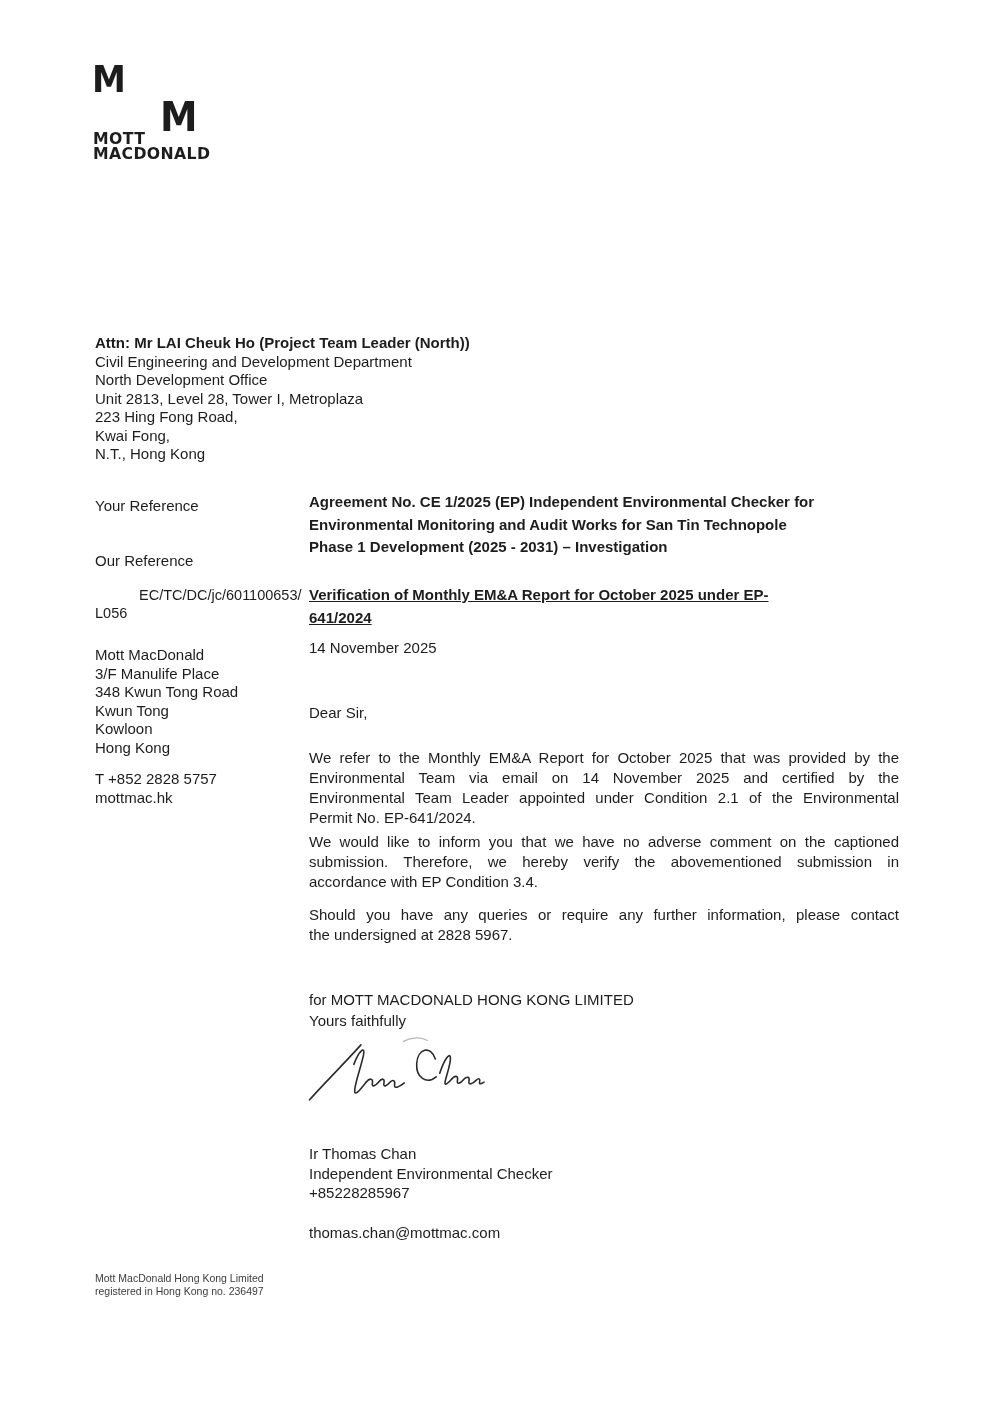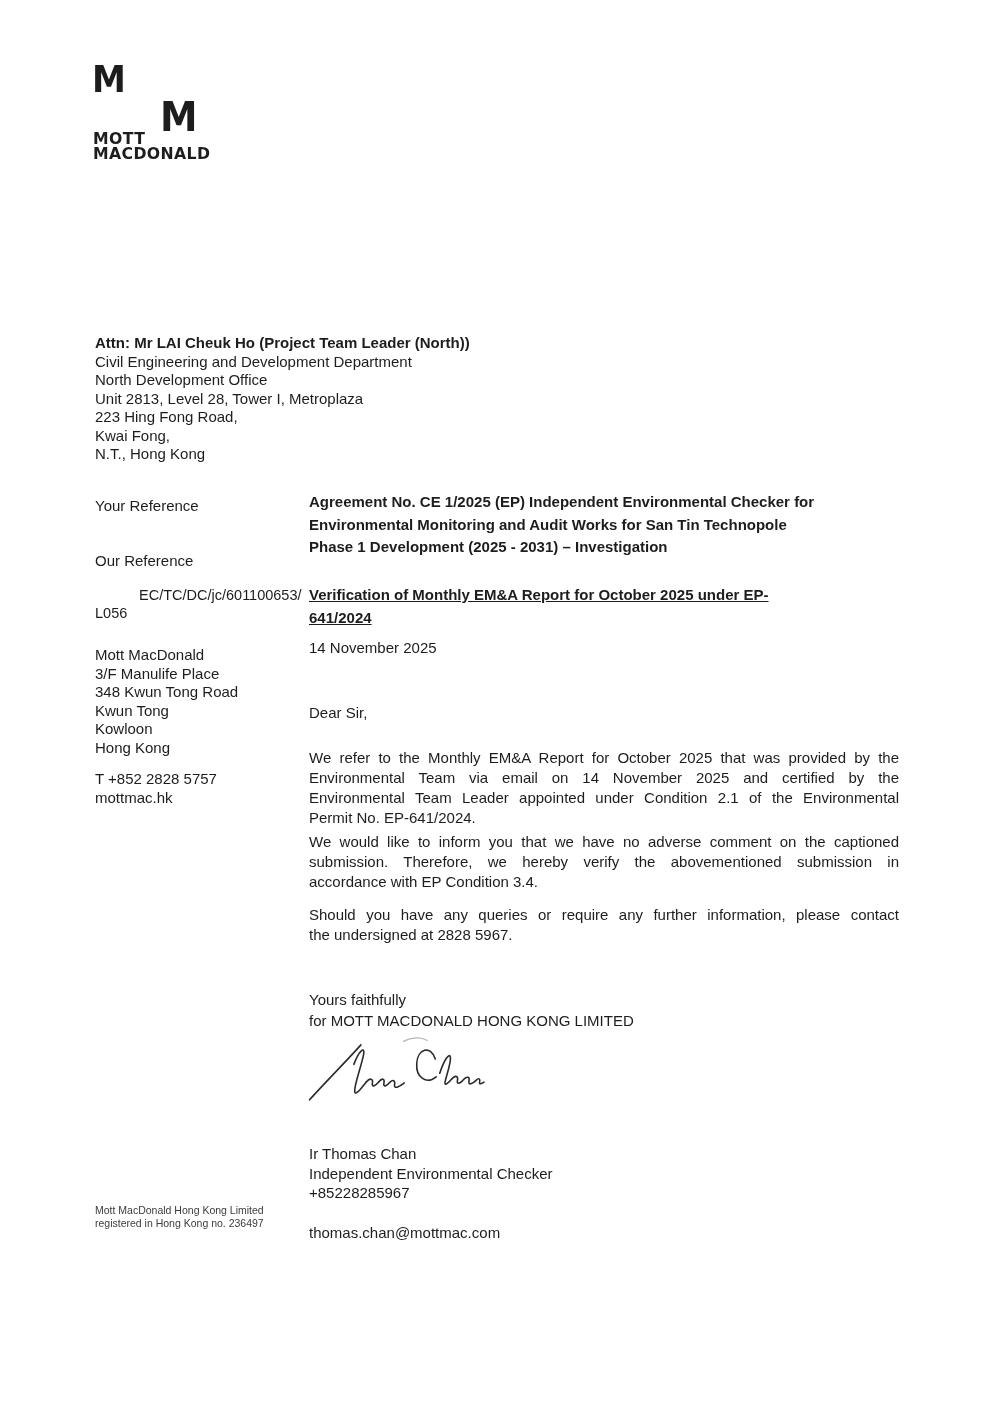--- a/index.html
+++ b/index.html
@@ -44,21 +44,21 @@
   .p1 { top: 748px; }
   .p2 { top: 832px; }
   .p3 { top: 905px; }
   .jline { text-align: justify; text-align-last: justify; }
   .lline { text-align: left; }
   .closing { top: 989px; line-height: 21px; }
   .sig-wrap { left: 306px; top: 1036px; }
   .signatory { top: 1144px; line-height: 19.5px; }
   .email-line { top: 1223px; line-height: 20px; }
 
-  .footer { left: 95px; top: 1204px; font-size: 10.5px; line-height: 12.5px; color: #3c3c3c; }
+  .footer { left: 95px; top: 1272px; font-size: 10.5px; line-height: 12.5px; color: #3c3c3c; }
 </style>
 </head>
 <body>
 
 <div class="page">
 
   <div>
     <div class="abs logo-m logo-m1">M</div>
     <div class="abs logo-m logo-m2">M</div>
     <div class="abs logo-word logo-w1">MOTT</div>
@@ -118,22 +118,22 @@
     <div class="jline">We would like to inform you that we have no adverse comment on the captioned</div>
     <div class="jline">submission. Therefore, we hereby verify the abovementioned submission in</div>
     <div class="lline">accordance with EP Condition 3.4.</div>
   </div>
   <div class="abs rcol para p3">
     <div class="jline">Should you have any queries or require any further information, please contact</div>
     <div class="lline">the undersigned at 2828 5967.</div>
   </div>
 
   <div class="abs rcol closing">
+    <div>for MOTT MACDONALD HONG KONG LIMITED</div>
     <div>Yours faithfully</div>
-    <div>for MOTT MACDONALD HONG KONG LIMITED</div>
   </div>
 
   <div class="abs sig-wrap">
     <svg width="186" height="78" viewBox="0 0 210 88" xmlns="http://www.w3.org/2000/svg">
       <g fill="none" stroke="#2b2b2b" stroke-width="1.8" stroke-linecap="round" stroke-linejoin="round">
         <path d="M4 72 C20 54 46 28 62 10"></path>
         <path d="M54 32 C60 16 67 11 65 21 C62 36 54 56 55 63 C56 68 63 58 68 52"></path>
         <path d="M68 52 C72 47 76 48 75 53 C74 58 78 57 82 52 C86 47 89 48 88 53 C87 58 91 57 95 52 C98 49 101 50 100 55 C99 60 105 58 111 53"></path>
         <path d="M146 26 C141 10 126 14 125 31 C124 47 136 55 147 46"></path>
         <path d="M151 42 C156 27 162 18 163 24 C164 30 158 46 157 52 C156 57 161 53 165 48"></path>

